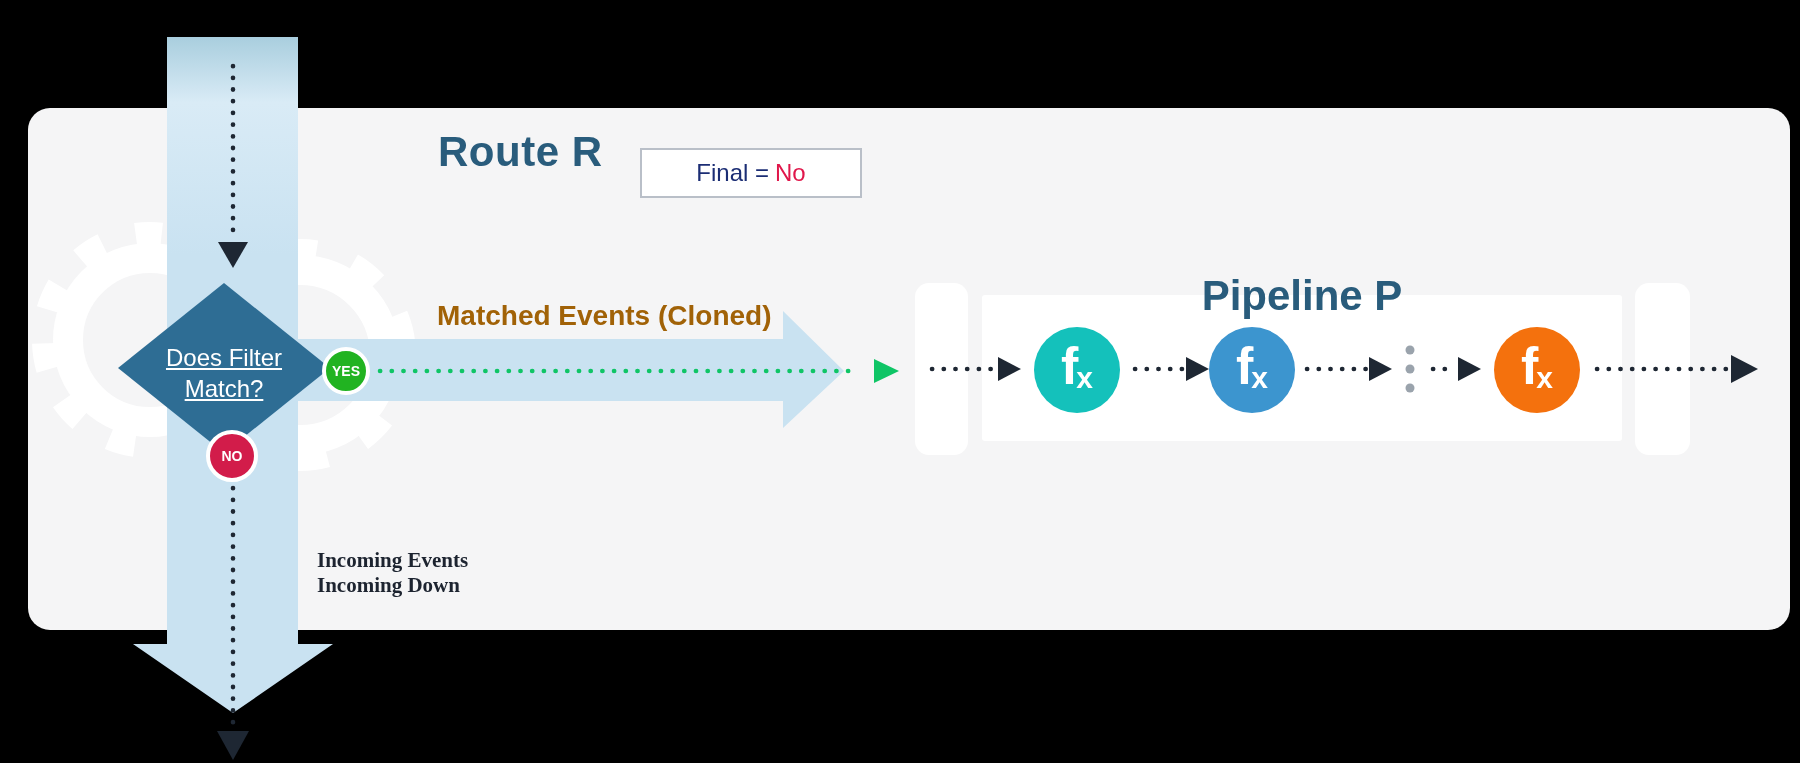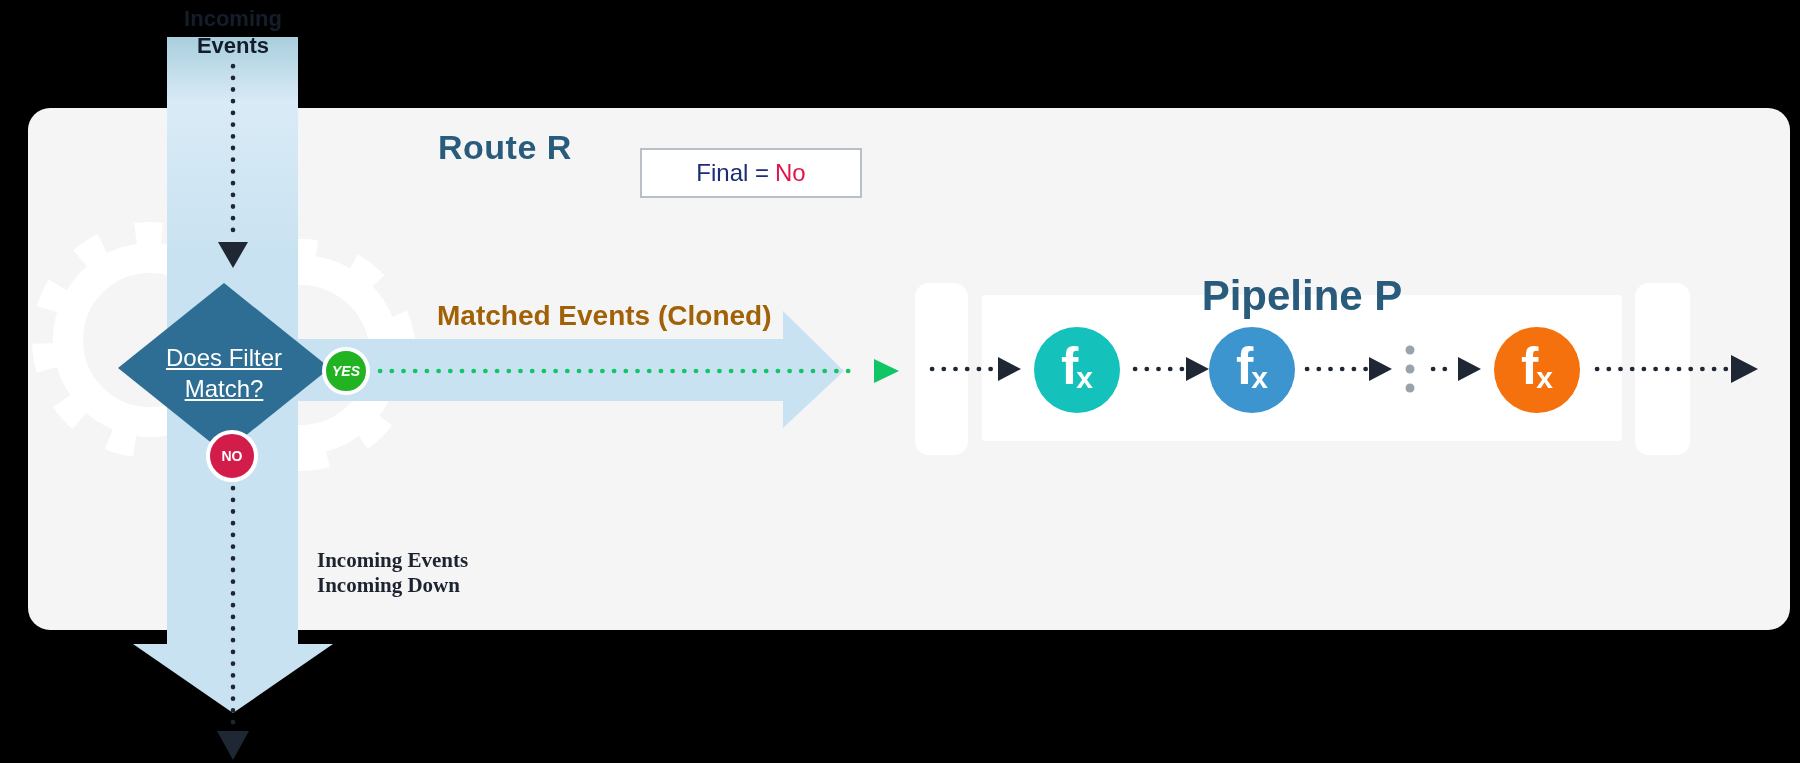--- a/index.html
+++ b/index.html
@@ -11,21 +11,21 @@
     position:absolute;left:28px;top:108px;width:1762px;height:522px;
     background:#f5f5f6;border-radius:22px;
   }
   .layer{position:absolute;left:0;top:0;}
   .abs{position:absolute;}
   .top-label{
     left:158px;top:5px;width:150px;text-align:center;
     font-size:22px;font-weight:bold;line-height:27px;color:#141e2b;
   }
   .route-title{
-    left:438px;top:128px;font-size:34px;font-weight:bold;color:#295c7c;letter-spacing:.5px;
+    left:438px;top:128px;font-size:42px;font-weight:bold;color:#295c7c;letter-spacing:.5px;
   }
   .final-box{
     left:640px;top:148px;width:222px;height:50px;background:#ffffff;
     border:2px solid #b9bfc8;box-sizing:border-box;
     display:flex;align-items:center;justify-content:center;
     font-size:24px;
   }
   .final-label{color:#1b2d74;}
   .final-value{color:#e0164a;margin-left:6px;}
   .matched-label{
@@ -120,42 +120,38 @@
       <circle cx="1410" cy="388" r="4.5" fill="#9aa3ac"></circle>
     </g>
 
     <line x1="1433" y1="369" x2="1455" y2="369" stroke="#1e2733" stroke-width="4.6" stroke-dasharray="0.2 11.5" stroke-linecap="round"></line>
     <polygon points="1458,357 1458,381 1481,369" fill="#1e2733"></polygon>
 
     <line x1="1597" y1="369" x2="1727" y2="369" stroke="#1e2733" stroke-width="4.6" stroke-dasharray="0.2 11.5" stroke-linecap="round"></line>
     <polygon points="1731,355 1731,383 1758,369" fill="#1e2733"></polygon>
   </svg>
 
-  <div class="abs top-label">
-    <div>Incoming</div>
-    <div>Events</div>
-  </div>
 
   <div class="abs route-title">Route R</div>
 
   <div class="abs final-box">
     <span class="final-label">Final =</span>
     <span class="final-value">No</span>
   </div>
 
   <div class="abs matched-label">Matched Events (Cloned)</div>
 
   <div class="abs pipeline-title">Pipeline P</div>
 
   <div class="abs diamond-label">
     <div>Does Filter</div>
     <div>Match?</div>
   </div>
 
-  <div class="abs badge badge-yes" style="background-color: rgb(33, 179, 33); font-style: italic;">
+  <div class="abs badge badge-yes" style="background-color: rgb(33, 179, 33);">
     <span>YES</span>
   </div>
 
   <div class="abs badge badge-no" style="background-color: rgb(210, 28, 74);">
     <span>NO</span>
   </div>
 
   <div class="abs continue-label">
     <div>Incoming Events</div>
     <div>Incoming Down</div>

